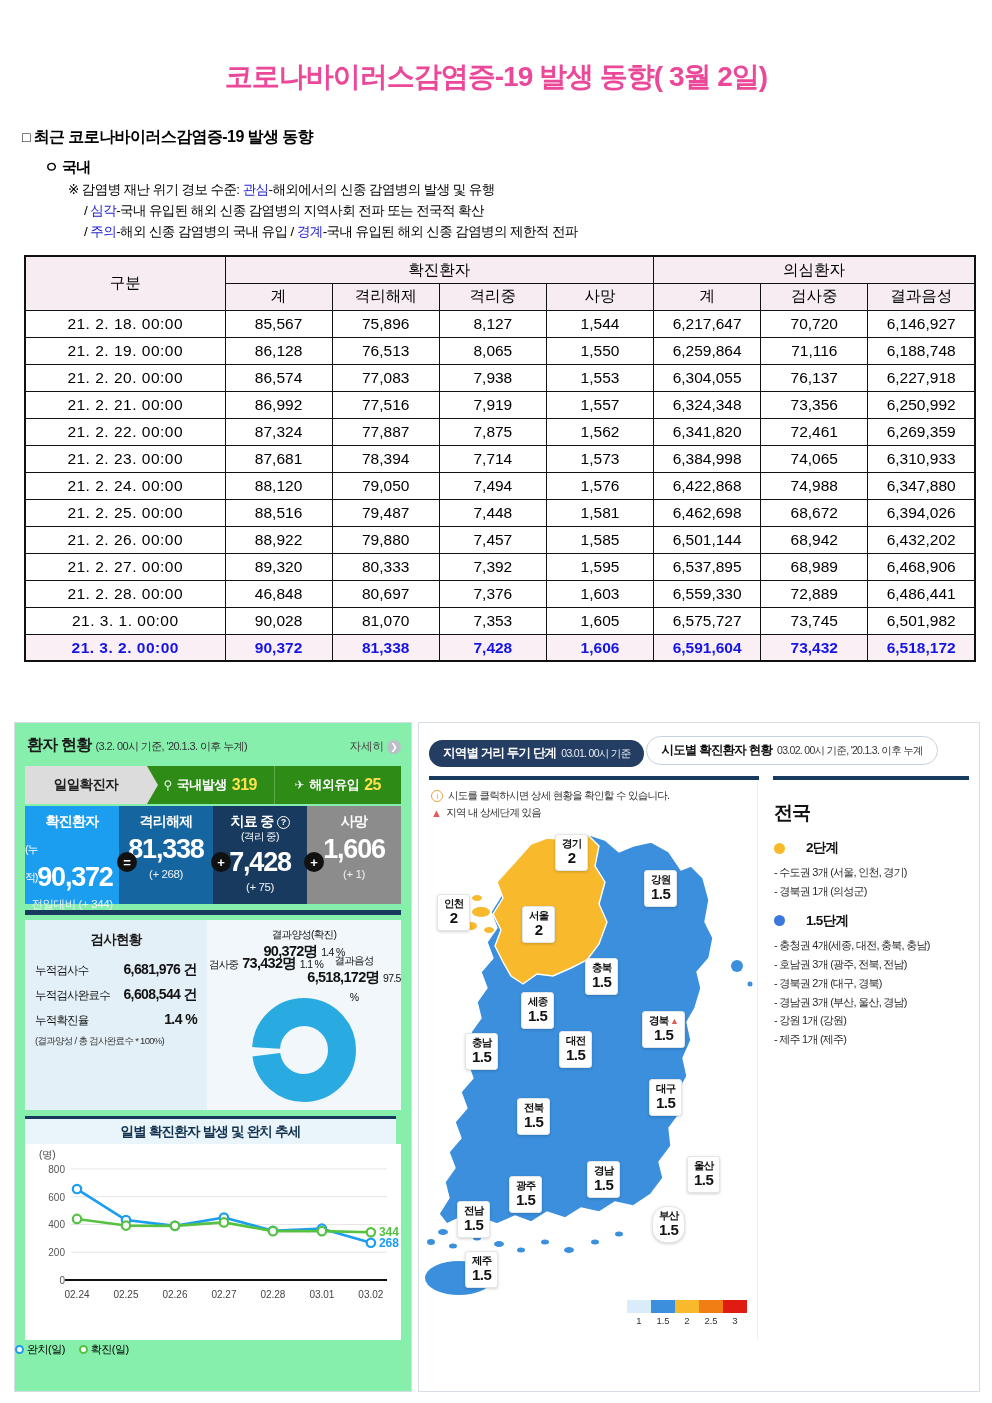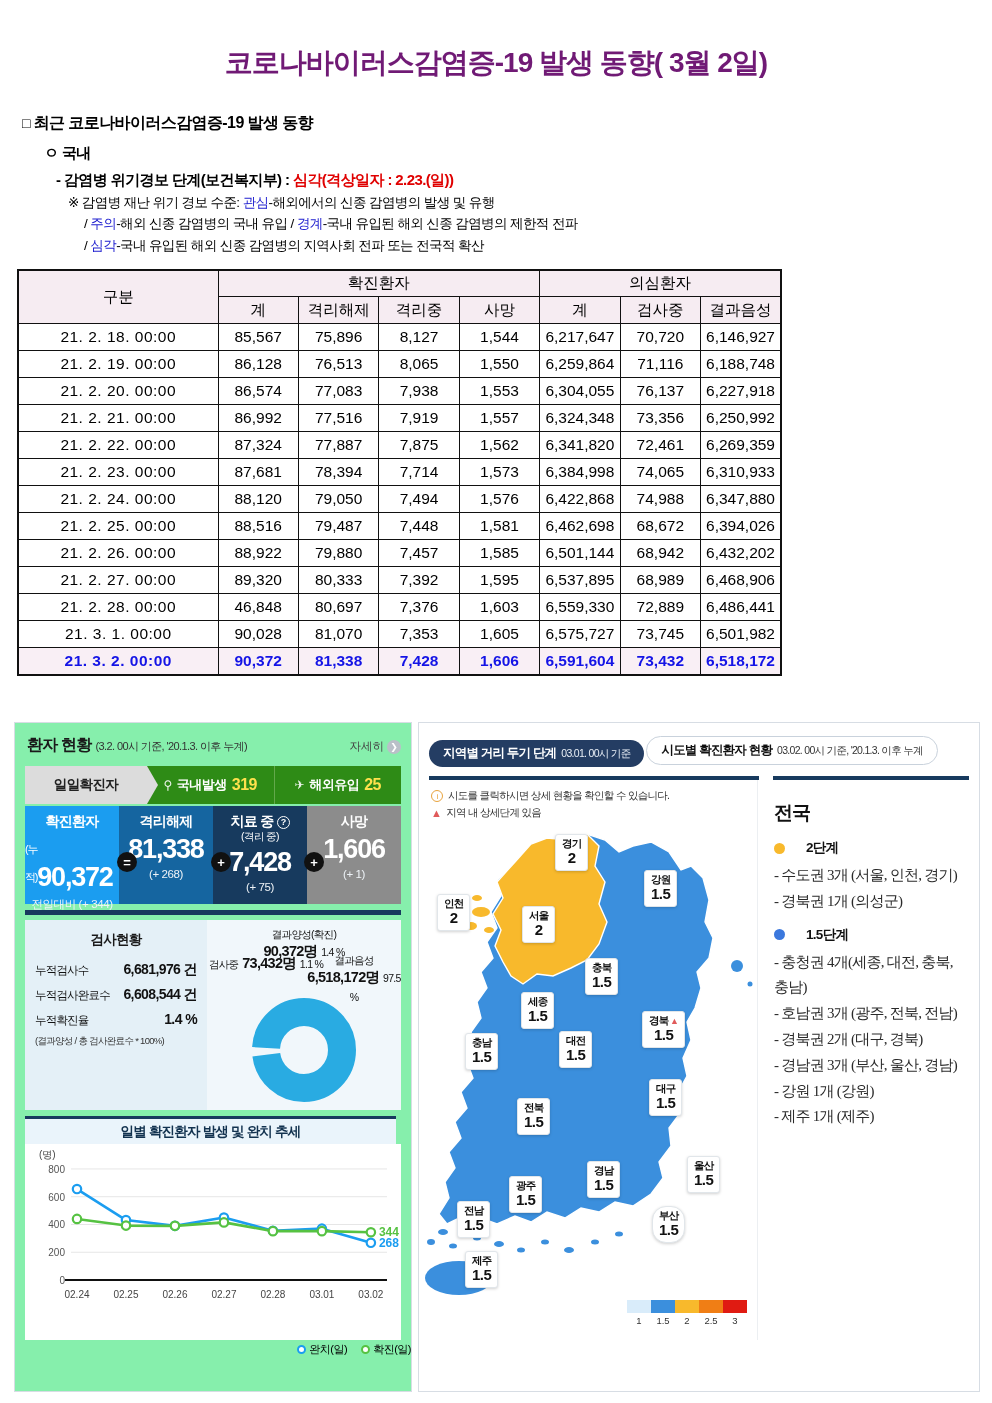--- a/index.html
+++ b/index.html
@@ -11,40 +11,40 @@
     overflow: hidden;
     position: relative;
   }
 
   
   .doc-title {
     text-align: center;
     font-size: 28px;
     font-weight: bold;
     letter-spacing: -1px;
-    padding-top: 44px;
-    color: #701a75;
+    padding-top: 58px;
+    color: #ec4899;
   }
 
   
   .bullets { padding: 30px 0 0 22px; line-height: 1.42; }
   .b-l1 { font-size: 16px; font-weight: bold; letter-spacing: -0.6px; }
   .b-l2 { font-size: 15px; font-weight: bold; margin-left: 22px; margin-top: 7px; letter-spacing: -0.6px; }
   .b-l3 { font-size: 15px; font-weight: bold; margin-left: 34px; margin-top: 6px; letter-spacing: -0.6px; }
   .b-note { font-size: 13.5px; margin-left: 46px; margin-top: 3px; letter-spacing: -0.6px; }
   .b-note2 { font-size: 13.5px; margin-left: 62px; margin-top: 2px; letter-spacing: -0.6px; }
   .red { color: #e00000; }
   .blue { color: #2020d0; }
   .chk { font-size: 14px; }
 
   
   table.stat {
     border-collapse: collapse;
-    width: 765px;
-    margin: 14px 0 0 17px;
+    width: 952px;
+    margin: 14px 0 0 24px;
     font-size: 15px;
     table-layout: fixed;
   }
   table.stat th, table.stat td {
     border: 1px solid #111;
     text-align: center;
     height: 27px;
     padding: 0 4px;
     white-space: nowrap;
   }
@@ -158,21 +158,21 @@
 
   
   .chart-head {
     margin: 6px 15px 0 10px; height: 28px; background: #eaf4fb;
     display: flex; align-items: center; justify-content: center;
     font-size: 13.5px; font-weight: bold; letter-spacing: -0.8px; color: #12324f;
     border-top: 3px solid #173a5e;
   }
   .chart-body { margin: 0 10px; height: 196px; background: #fff; position: relative; }
   .y-unit { position: absolute; left: 14px; top: 4px; font-size: 10px; color: #444; }
-  .legend-row { display: flex; justify-content: flex-end; gap: 14px; margin-top: 2px; font-size: 11px; letter-spacing: -0.5px; }
+  .legend-row { display: flex; justify-content: flex-start; gap: 14px; margin-top: 2px; font-size: 11px; letter-spacing: -0.5px; }
   .lg-item { display: flex; align-items: center; gap: 3px; }
   .lg-dot { width: 9px; height: 9px; border-radius: 50%; border: 2px solid #1b9df0; background: #fff; }
   .lg-dot.green { border-color: #56c242; }
 
   
   .right-panel {
     flex: 1;
     background: #ffffff;
     border: 1px solid #d7dde4;
     position: relative;
@@ -216,46 +216,43 @@
   .sc-box { width: 24px; height: 13px; }
   .sc-labels { display: flex; margin-top: 2px; }
   .sc-lab { width: 24px; text-align: center; font-size: 9.5px; color: #333; }
 
   .legend-col { flex: 1; padding: 20px 10px 0 16px; border-left: 1px solid #eceff2; }
   .lc-title { font-size: 19px; font-weight: bold; letter-spacing: -1px; color: #111; margin-bottom: 13px; }
   .lc-group { margin-bottom: 11px; }
   .lc-head { display: flex; align-items: center; gap: 21px; margin-bottom: 6px; }
   .lc-dot { width: 11px; height: 11px; border-radius: 50%; }
   .lc-name { font-size: 13.5px; font-weight: bold; letter-spacing: -0.7px; color: #111; }
-  .lc-item { font-size: 15px; color: #2a2a2a; letter-spacing: -0.75px; line-height: 1.72; font-family: Liberation Serif, serif; }
+  .lc-item { font-size: 11px; color: #2a2a2a; letter-spacing: -0.75px; line-height: 1.72; }
 </style>
 </head>
 <body>
 
 <div class="doc-title">코로나바이러스감염증-19 발생 동향( 3월 2일)</div>
 
 <div class="bullets">
   <div class="b-l1">
     <span class="chk">□</span>
     <span>최근 코로나바이러스감염증-19 발생 동향</span>
   </div>
   <div class="b-l2">
     ㅇ <span>국내</span>
   </div>
-  <div class="b-l3">
-    - <span>감염병 위기경보 단계(보건복지부) : </span><span class="red">심각(격상일자 : 2.23.(일))</span>
-  </div>
   <div class="b-note">
     <span>※ 감염병 재난 위기 경보 수준: </span><span class="blue">관심</span><span>-해외에서의 신종 감염병의 발생 및 유행</span>
   </div>
   <div class="b-note2">
-    <span>/ </span><span class="blue">주의</span><span>-해외 신종 감염병의 국내 유입 / </span><span class="blue">경계</span><span>-국내 유입된 해외 신종 감염병의 제한적 전파</span>
+    <span>/ </span><span class="blue">심각</span><span>-국내 유입된 해외 신종 감염병의 지역사회 전파 또는 전국적 확산</span>
   </div>
   <div class="b-note2">
-    <span>/ </span><span class="blue">심각</span><span>-국내 유입된 해외 신종 감염병의 지역사회 전파 또는 전국적 확산</span>
+    <span>/ </span><span class="blue">주의</span><span>-해외 신종 감염병의 국내 유입 / </span><span class="blue">경계</span><span>-국내 유입된 해외 신종 감염병의 제한적 전파</span>
   </div>
 </div>
 
 <table class="stat">
   <thead>
     <tr>
       <th class="col-date" rowspan="2">구분</th>
       <th colspan="4">확진환자</th>
       <th colspan="3">의심환자</th>
     </tr>

